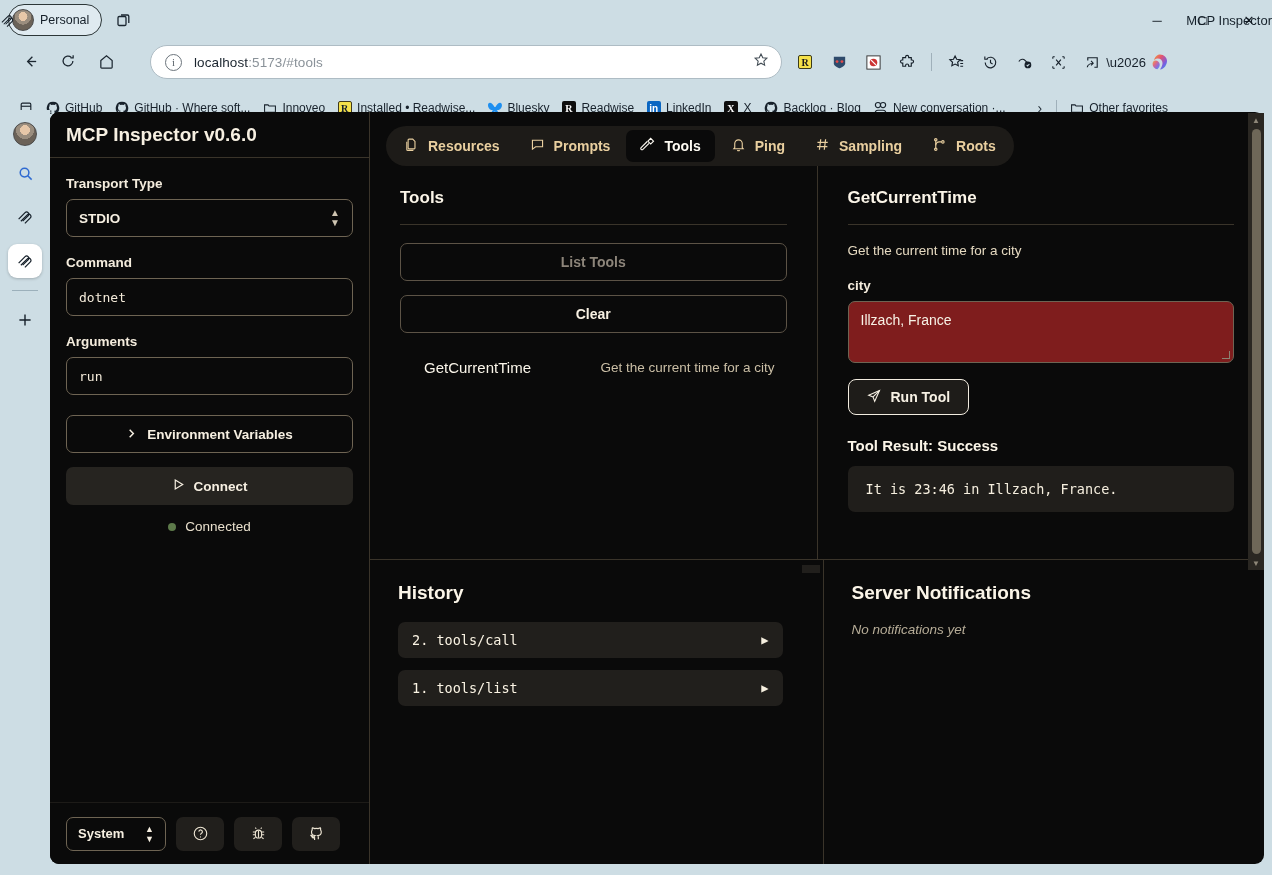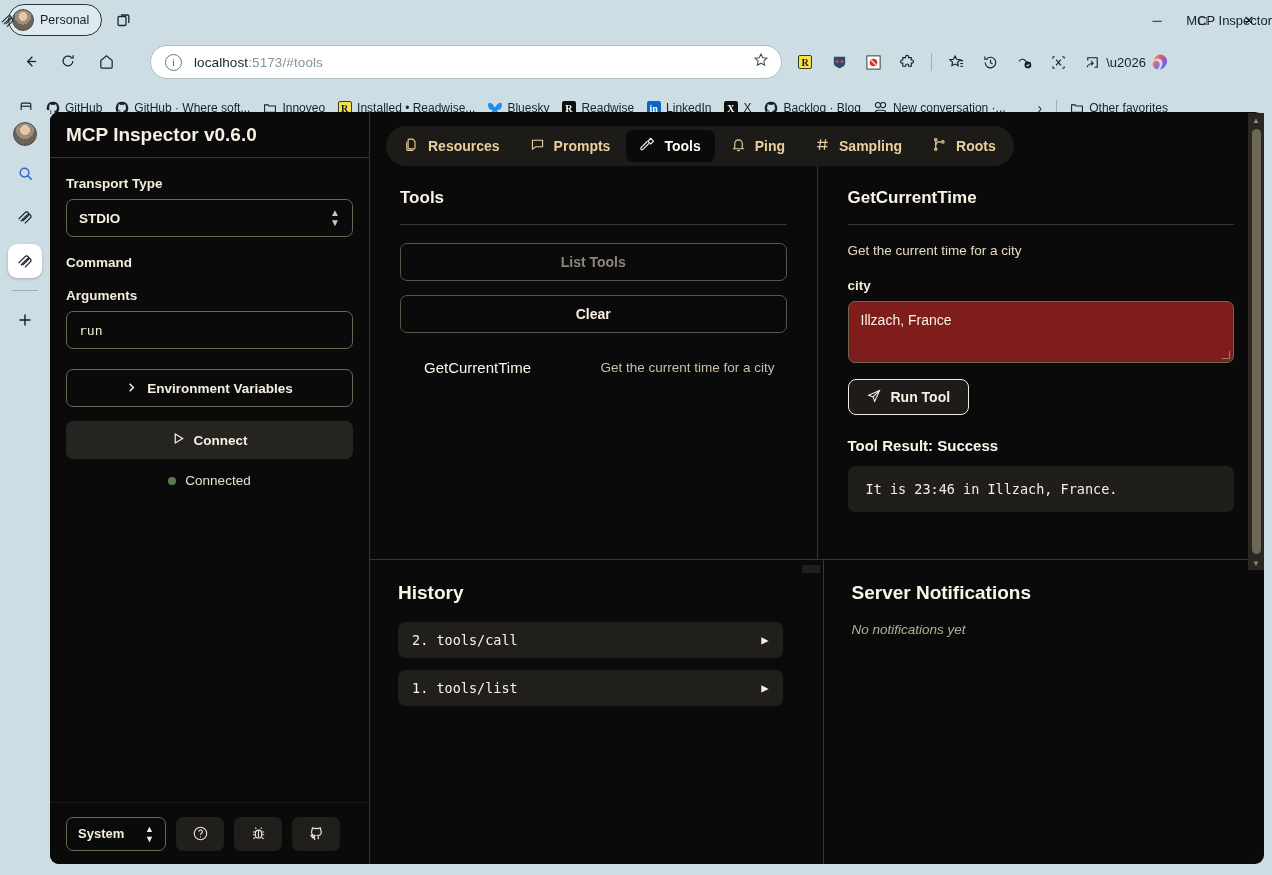--- a/index.html
+++ b/index.html
@@ -425,21 +425,21 @@
 
     <div class="bm">
       <span class="bm-ico">
           <span class="bm-sq" style="background:#0e0e0e;color:#ffffff;">R</span>
         </span>
       <span>Readwise</span>
     </div>
 
     <div class="bm">
       <span class="bm-ico">
-          <span class="bm-sq" style="background:#0a66c2;color:#ffffff;font-family:Liberation Serif, serif;">in</span>
+          <span class="bm-sq" style="background:#0a66c2;color:#ffffff;font-family:Liberation Sans, sans-serif;">in</span>
         </span>
       <span>LinkedIn</span>
     </div>
 
     <div class="bm">
       <span class="bm-ico">
           <span class="bm-sq" style="background:#0e0e0e;color:#ffffff;">X</span>
         </span>
       <span>X</span>
     </div>
@@ -512,20 +512,23 @@
         <h1>MCP Inspector v0.6.0</h1>
       </div>
       <div class="sidebar-body">
         <div class="field-label first">Transport Type</div>
         <div class="sel">
           <span>STDIO</span>
           <span class="chev">▲<br>▼</span>
         </div>
 
         <div class="field-label">Command</div>
+        <div class="inp">
+          <span>dotnet</span>
+        </div>
 
         <div class="field-label">Arguments</div>
         <div class="inp">
           <span>run</span>
         </div>
 
         <div class="btn-outline">
           <span>
             <svg width="11" height="11" viewBox="0 0 12 12" fill="none" stroke="#f6efe1" stroke-width="1.6">
                 <path d="M4 2l4 4-4 4"></path>

